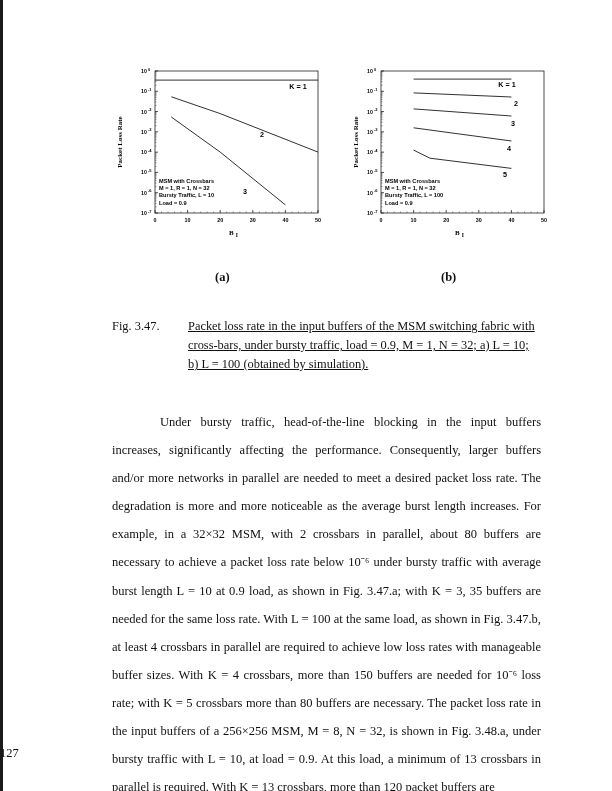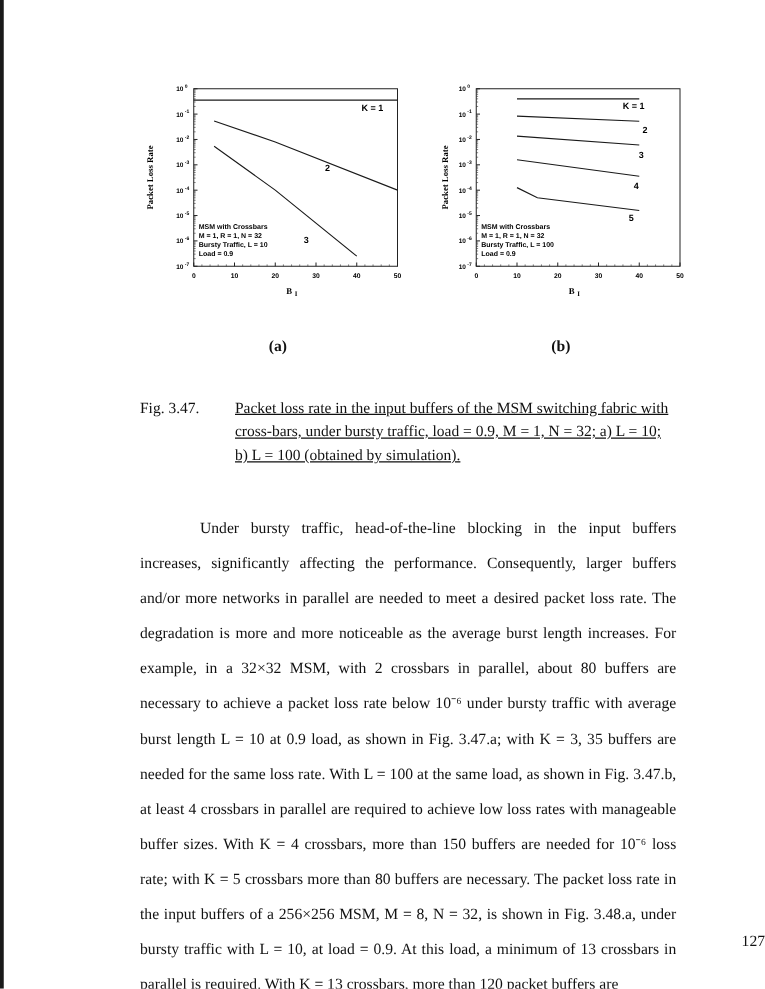--- a/index.html
+++ b/index.html
@@ -16,21 +16,21 @@
       font-size: 12.4px; line-height: 19px; text-decoration: underline;
     }
     .caption .num { position: absolute; left: 0; top: 0; white-space: nowrap; }
     .caption .text { margin-left: 76px; display: block; }
     .body-text {
       position: absolute; left: 112px; top: 408px; width: 429px;
       font-size: 12.5px; line-height: 28.1px; text-align: justify;
     }
     .body-text p { margin: 0; text-indent: 48px; }
     .page-number {
-      position: absolute; left: 0; width: 612px; top: 746px; text-align: right;
+      position: absolute; left: 0; width: 612px; top: 746px; text-align: left;
       font-size: 12.5px;
     }
     .tick-y { font-family: "Liberation Sans", sans-serif; font-weight: bold; font-size: 5.2px; }
     .tick-x { font-family: "Liberation Sans", sans-serif; font-weight: bold; font-size: 5.4px; }
     .annot { font-family: "Liberation Sans", sans-serif; font-weight: bold; font-size: 5.6px; }
     .clabel { font-family: "Liberation Sans", sans-serif; font-weight: bold; font-size: 7.2px; }
     .axlabel { font-family: "Liberation Serif", serif; font-weight: bold; font-size: 7px; }
   </style>
 </head>
 <body>

